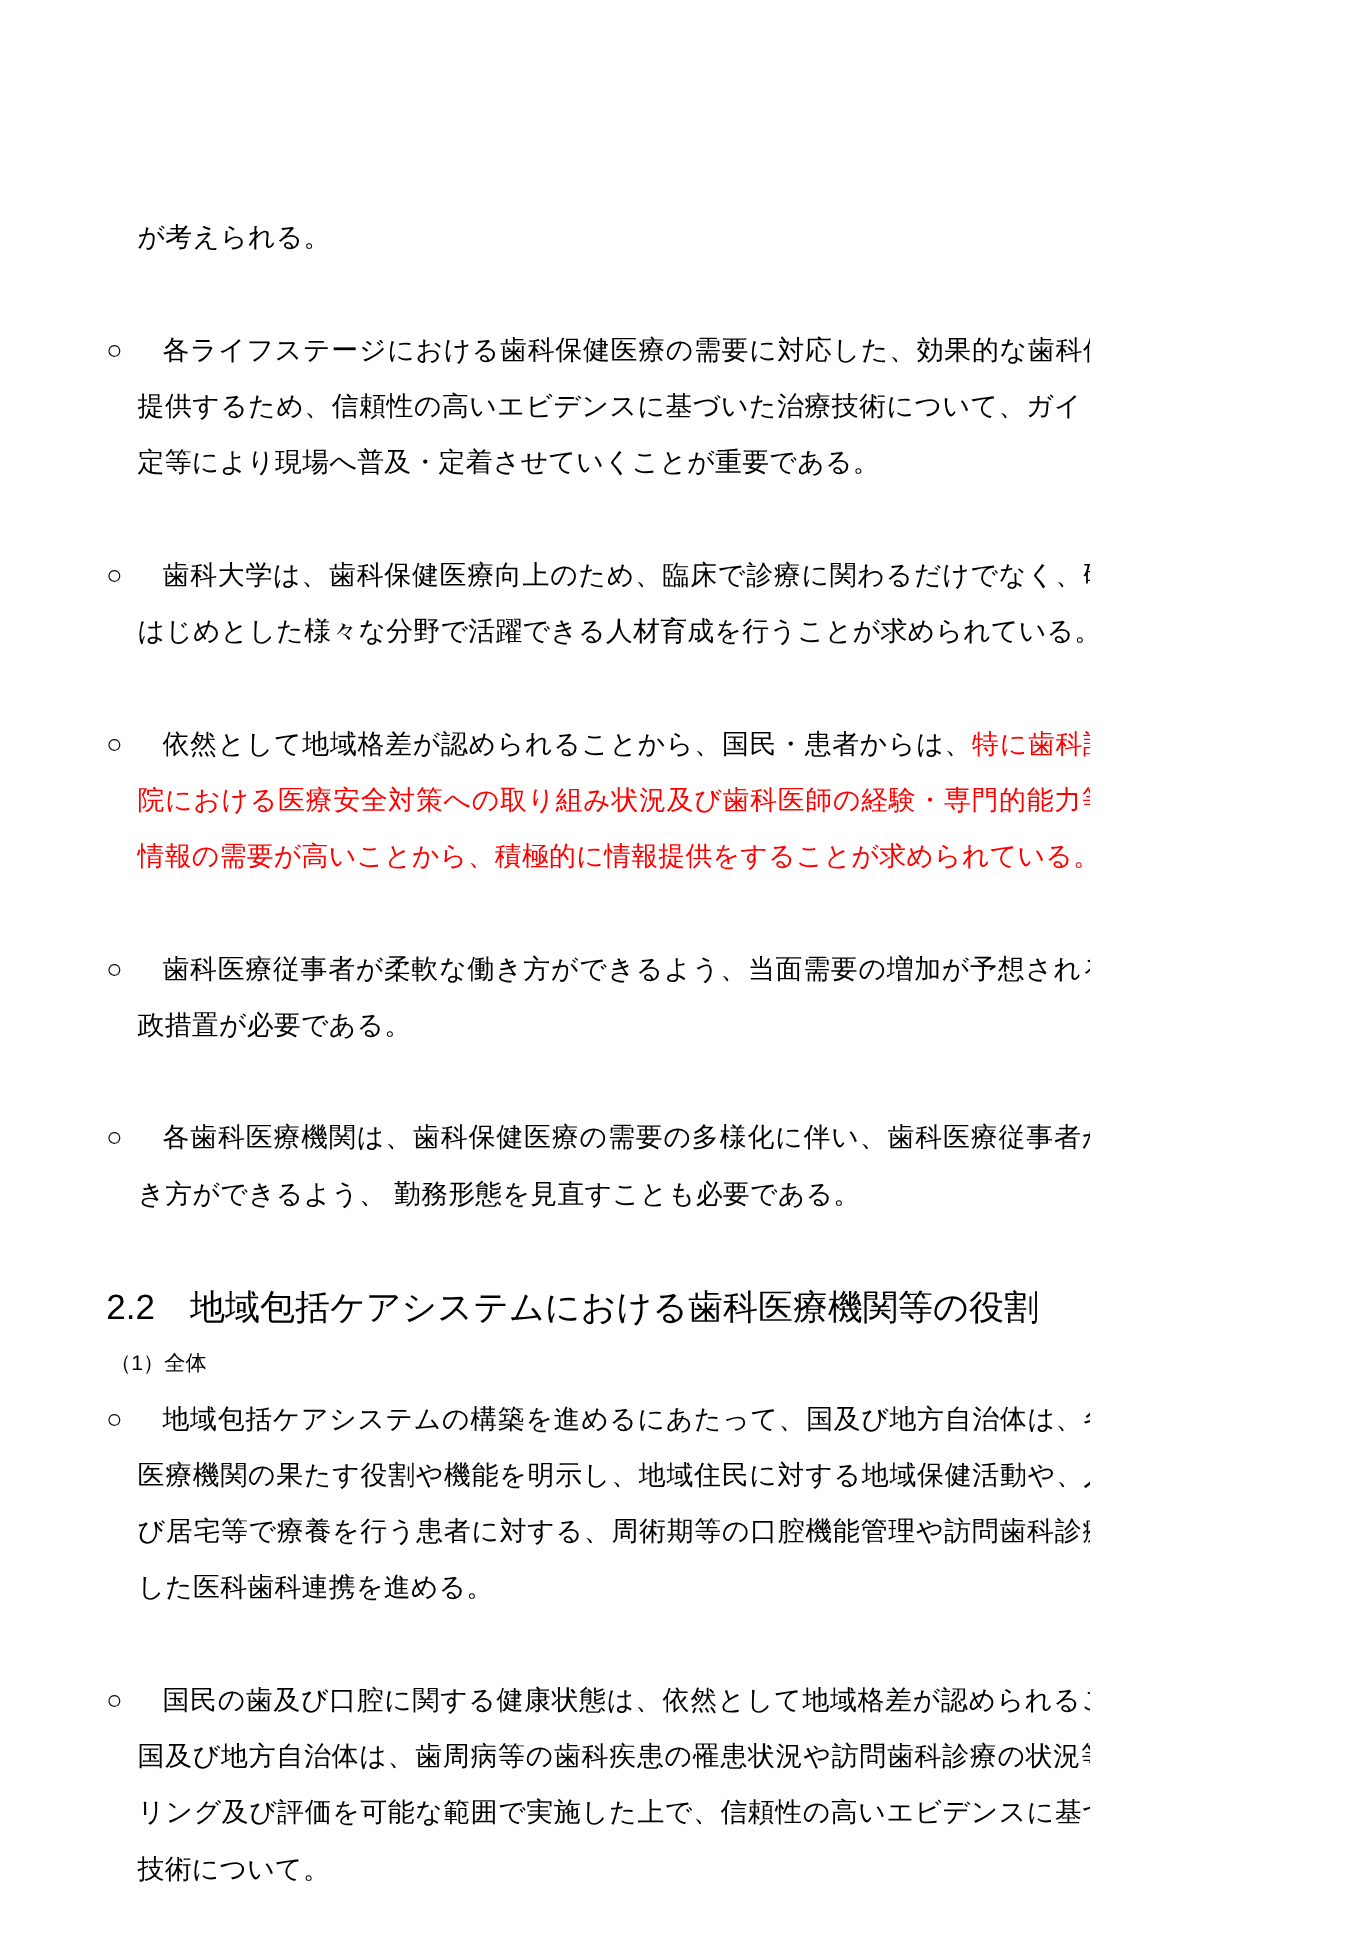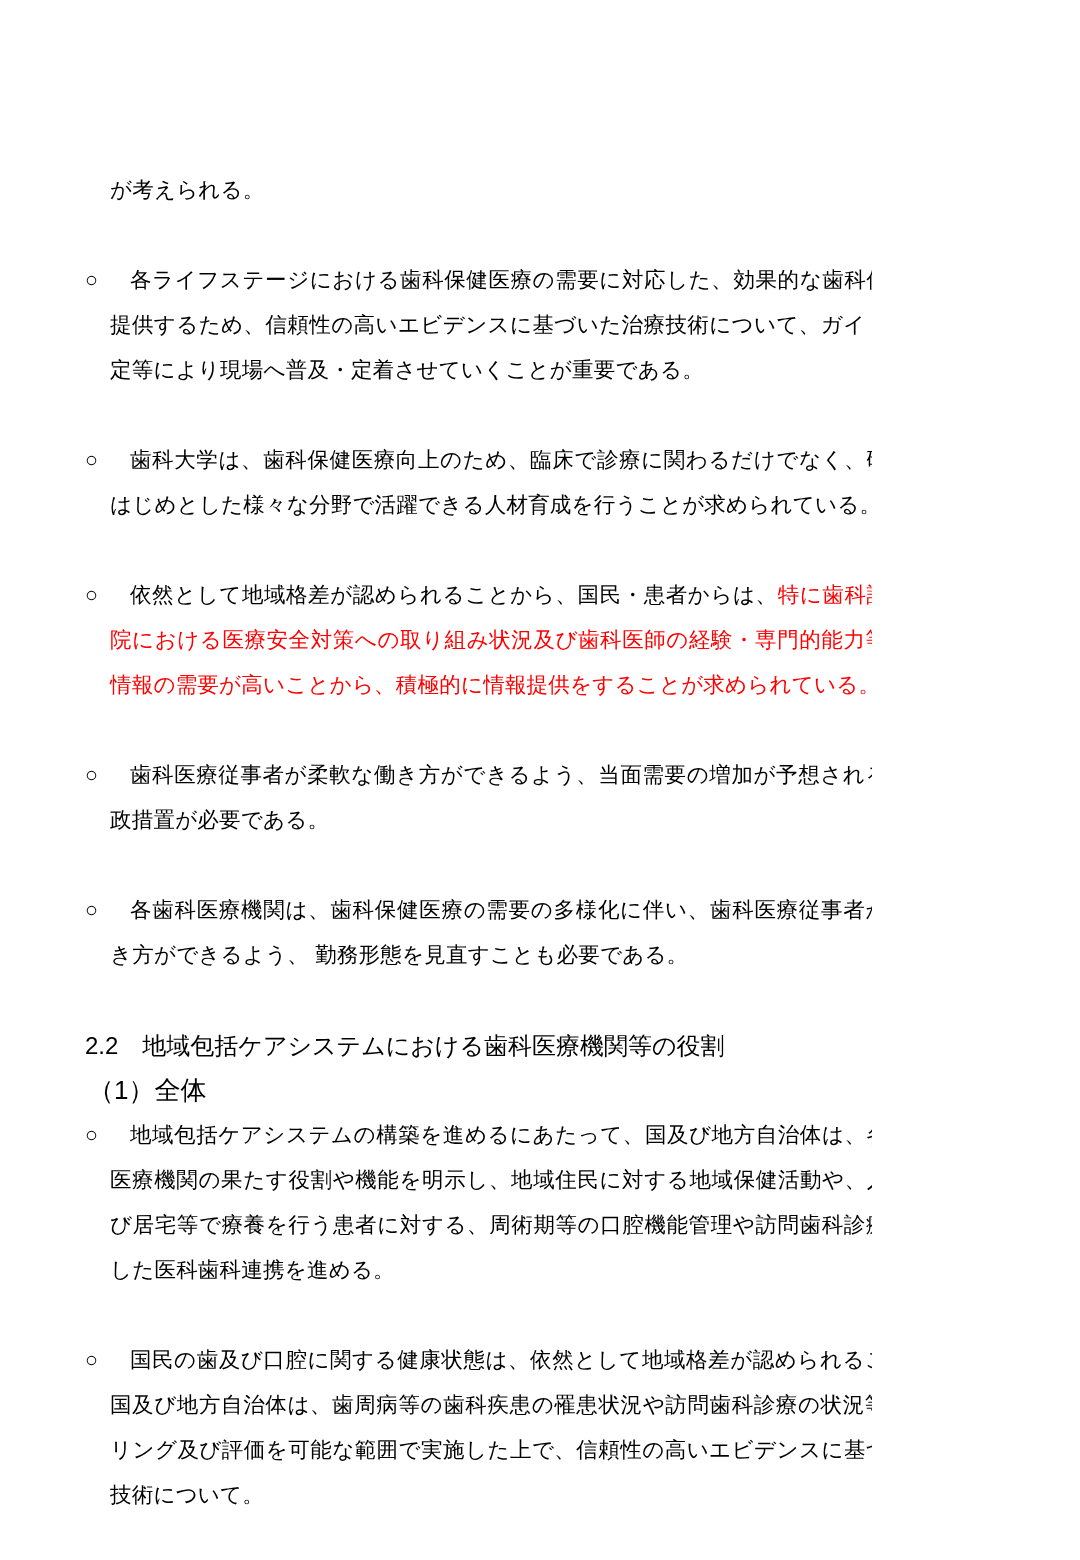--- a/index.html
+++ b/index.html
@@ -55,26 +55,26 @@
     font-size: 21.5px;
     line-height: 45px;
   }
   .bullet .btext {
     display: block;
     text-indent: 20px;
   }
 
   
   .heading {
-    font-size: 24px;
+    font-size: 28px;
     line-height: 45px;
     margin: 0;
   }
   .subheading {
-    font-size: 26px;
+    font-size: 17px;
     line-height: 45px;
     margin: 0;
     padding-left: 3px;
   }
 
   
   .gap-para   { height: 45px; }
 
   .red { color: #ff0000; }
 </style>

